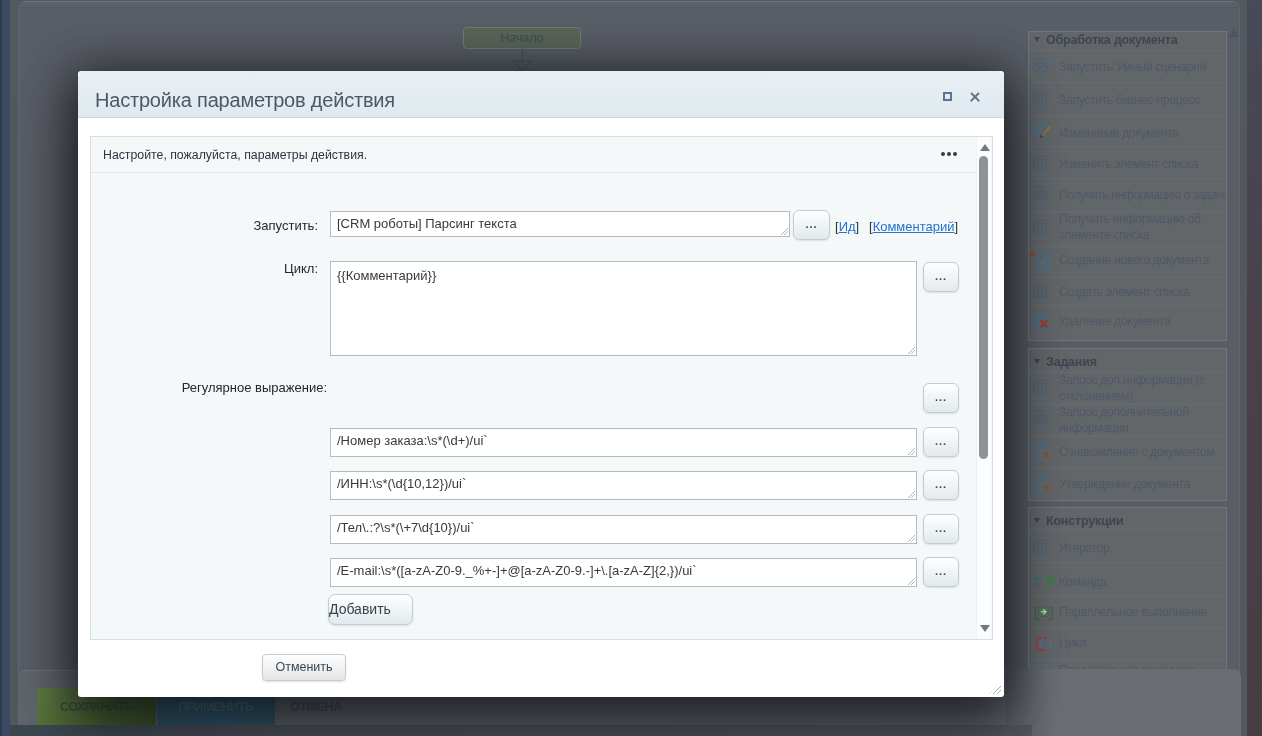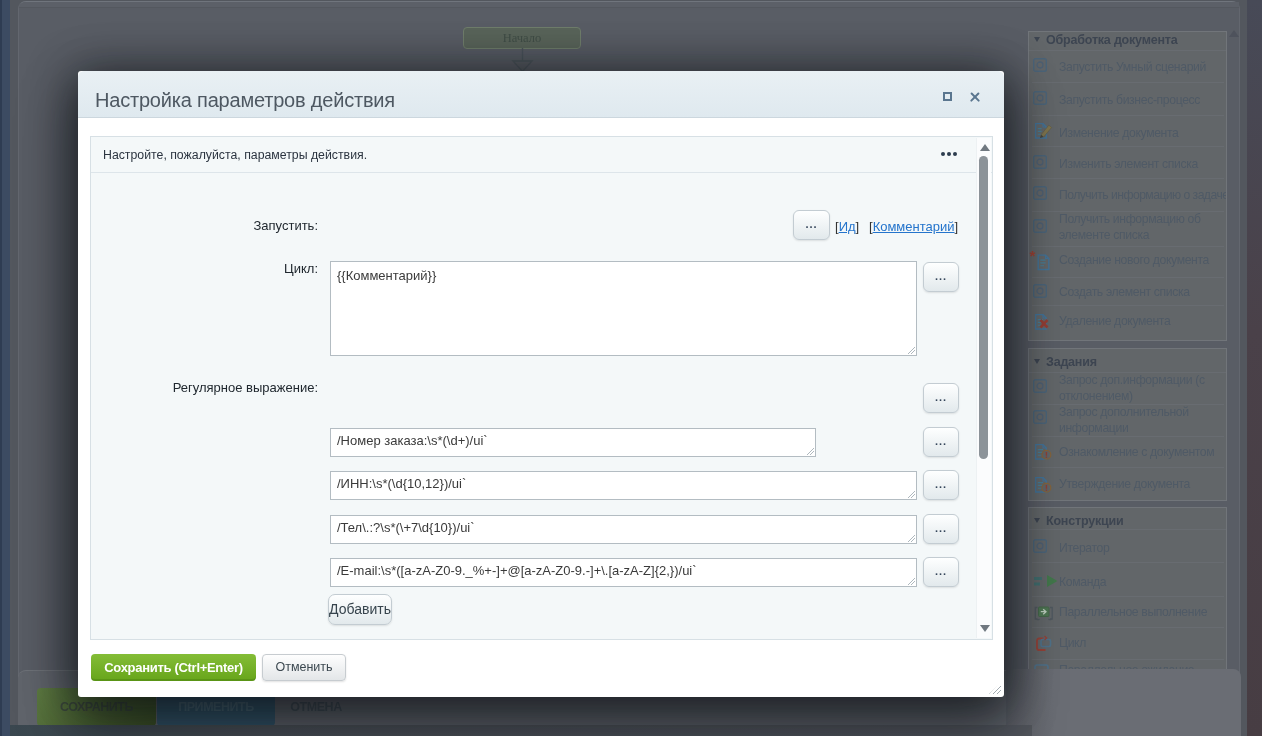--- a/index.html
+++ b/index.html
@@ -6,21 +6,21 @@
   html,body { width:1262px; height:736px; overflow:hidden; }
   body { font-family:"Liberation Sans", sans-serif; background:#5a5e66; position:relative; }
   .abs { position:absolute; }
 
   
   #leftstripe { left:0; top:0; width:10px; height:736px; background:linear-gradient(to right,#2e3c52 0 2px,#3c4b62 2px); }
   #pagebg { left:10px; top:0; width:1252px; height:736px; background:#53575e; }
   #mainpanel { left:18px; top:1px; width:1222px; height:735px; background:#595d65; border-top:1px solid #70757d; border-left:1px solid #63676f; border-right:1px solid #63676f; border-radius:8px 8px 0 0; }
   #toolstrip { left:19px; top:2px; width:1220px; height:6px; background:#5c6068; border-bottom:1px solid #54585f; border-radius:8px 0 0 0; }
 
-  #nachalo { left:463px; top:27px; width:118px; height:22px; background:#59645a; border:1px solid #6f7d6b; border-radius:4px; color:#414e47; font-size:12.5px; text-align:center; line-height:20px;font-family:Liberation Serif, serif; }
+  #nachalo { left:463px; top:27px; width:118px; height:22px; background:#59645a; border:1px solid #6f7d6b; border-radius:4px; color:#414e47; font-size:12.5px; text-align:center; line-height:20px; }
 
   
   .panel { left:1028px; width:199px; background:#626669; border:1px solid #71757a; overflow:hidden; }
   .sb-head { position:absolute; left:5px; font-weight:bold; font-size:12.5px; letter-spacing:-0.2px; color:#3d4551; white-space:nowrap; }
   .sb-head .tri { display:inline-block; width:0; height:0; border-left:3.5px solid transparent; border-right:3.5px solid transparent; border-top:5px solid #3d4551; margin-right:6px; vertical-align:2px; }
   .it { position:absolute; left:30px; font-size:12.2px; letter-spacing:-0.35px; color:#4f5a66; line-height:13px; white-space:nowrap; }
   .ic { position:absolute; left:4px; width:22px; height:20px; opacity:.85; }
   .sep { position:absolute; left:3px; width:192px; height:1px; background:#686c71; }
 
   .scrollarrow { width:0; height:0; border-left:5px solid transparent; border-right:5px solid transparent; }
@@ -51,21 +51,21 @@
   .sarrow { position:absolute; left:2.5px; width:0; height:0; border-left:5px solid transparent; border-right:5px solid transparent; }
 
   .label { position:absolute; font-size:13px; color:#20282f; text-align:right; width:227px; }
   .field { position:absolute; background:#fff; border:1px solid #b3bcc2; font-size:13px; color:#3a3a3a; padding:4px 6px; }
   .grip { position:absolute; width:8px; height:8px; background:
       linear-gradient(135deg, transparent 0 52%, #aeb8be 52% 60%, transparent 60% 72%, #aeb8be 72% 80%, transparent 80%); }
   .dots3 { position:absolute; width:36px; height:30px; border:1px solid #c3ccd2; border-radius:6px; background:linear-gradient(#feffff,#e2e9ec); color:#35455a; font-weight:bold; font-size:11px; letter-spacing:1px; text-align:center; line-height:27px; box-shadow:0 1px 2px rgba(0,0,0,.1); }
   .blue { color:#2474cc; text-decoration:underline; }
   .lnk { position:absolute; font-size:13px; color:#333; }
 
-  #addbtn { position:absolute; left:250px; top:523px; width:64px; height:31px; border:1px solid #c3ccd2; border-radius:7px; background:linear-gradient(#feffff,#e2e9ec); font-size:14px; color:#37444d; text-align:center; line-height:29px; box-shadow:0 1px 2px rgba(0,0,0,.1); }
+  #addbtn { position:absolute; left:250px; top:523px; width:85px; height:31px; border:1px solid #c3ccd2; border-radius:7px; background:linear-gradient(#feffff,#e2e9ec); font-size:14px; color:#37444d; text-align:left; line-height:29px; box-shadow:0 1px 2px rgba(0,0,0,.1); }
   #savebtn { position:absolute; left:13px; top:583px; width:165px; height:27px; border-radius:4px; background:linear-gradient(#84bd37,#67a51a); box-shadow:inset 0 -2px 0 rgba(30,70,0,.18); color:#fff; font-weight:bold; font-size:13px; letter-spacing:-0.3px; text-align:center; line-height:27px; }
   #cancelbtn { position:absolute; left:184px; top:583px; width:84px; height:27px; border:1px solid #c7ccd0; border-radius:4px; background:linear-gradient(#fefefe,#e3e6e8); color:#3c4850; font-size:12.5px; text-align:center; line-height:25px; box-shadow:0 1px 2px rgba(0,0,0,.12); }
   #mgrip { position:absolute; right:3px; bottom:3px; width:12px; height:11px; background:
       repeating-linear-gradient(135deg, transparent 0 1.8px, #a2abb1 1.8px 2.8px); clip-path:polygon(100% 0, 0 100%, 100% 100%); }
 </style>
 </head>
 <body>
 
 <div class="abs" id="pagebg"></div>
 <div class="abs" id="mainpanel"></div>
@@ -252,36 +252,36 @@
       <div class="dot" style="right:35px"></div>
     </div>
     <div id="sbar">
       <div class="sarrow" style="top:6px;border-bottom:7px solid #707880;"></div>
       <div id="sthumb"></div>
       <div class="sarrow" style="bottom:6px;border-top:7px solid #707880;"></div>
     </div>
   </div>
 
   <div class="label" style="left:13px; top:147px;">Запустить:</div>
+  <div class="field" style="left:252px; top:140px; width:460px; height:26px;">[CRM роботы] Парсинг текста<div class="grip" style="right:1px;bottom:1px"></div></div>
   <div class="dots3" style="left:715px; top:139px; width:37px;">...</div>
   <div class="lnk" style="left:757px; top:148px;">[<span class="blue">Ид</span>]</div>
   <div class="lnk" style="left:791px; top:148px;">[<span class="blue">Комментарий</span>]</div>
 
   <div class="label" style="left:13px; top:190px;">Цикл:</div>
   <div class="field" style="left:252px; top:190px; width:587px; height:95px; padding-top:6px;">{{Комментарий}}<div class="grip" style="right:1px;bottom:1px"></div></div>
   <div class="dots3" style="left:845px; top:191px;">...</div>
 
-  <div class="label" style="left:13px; top:309px;text-align:right;">Регулярное выражение:</div>
+  <div class="label" style="left:22px; top:309px;text-align:right;">Регулярное выражение:</div>
   <div class="dots3" style="left:845px; top:312px;">...</div>
-  <div class="field" style="left:252px; top:356.5px; width:486px; height:29px;">/Номер заказа:\s*(\d+)/ui`<div class="grip" style="right:1px;bottom:1px"></div></div>
+  <div class="field" style="left:252px; top:356.5px; width:587px; height:29px;">/Номер заказа:\s*(\d+)/ui`<div class="grip" style="right:1px;bottom:1px"></div></div>
   <div class="dots3" style="left:845px; top:355.5px;">...</div>
   <div class="field" style="left:252px; top:400px; width:587px; height:29px;">/ИНН:\s*(\d{10,12})/ui`<div class="grip" style="right:1px;bottom:1px"></div></div>
   <div class="dots3" style="left:845px; top:399px;">...</div>
   <div class="field" style="left:252px; top:443.5px; width:587px; height:29px;">/Тел\.:?\s*(\+7\d{10})/ui`<div class="grip" style="right:1px;bottom:1px"></div></div>
   <div class="dots3" style="left:845px; top:442.5px;">...</div>
   <div class="field" style="left:252px; top:487px; width:587px; height:29px;">/E-mail:\s*([a-zA-Z0-9._%+-]+@[a-zA-Z0-9.-]+\.[a-zA-Z]{2,})/ui`<div class="grip" style="right:1px;bottom:1px"></div></div>
   <div class="dots3" style="left:845px; top:486px;">...</div>
 
   <div id="addbtn">Добавить</div>
-  <div id="savebtn">Сохранить (Ctrl+Enter)</div>
   <div id="cancelbtn">Отменить</div>
   <div id="mgrip"></div>
 </div>
 
 </body></html>

